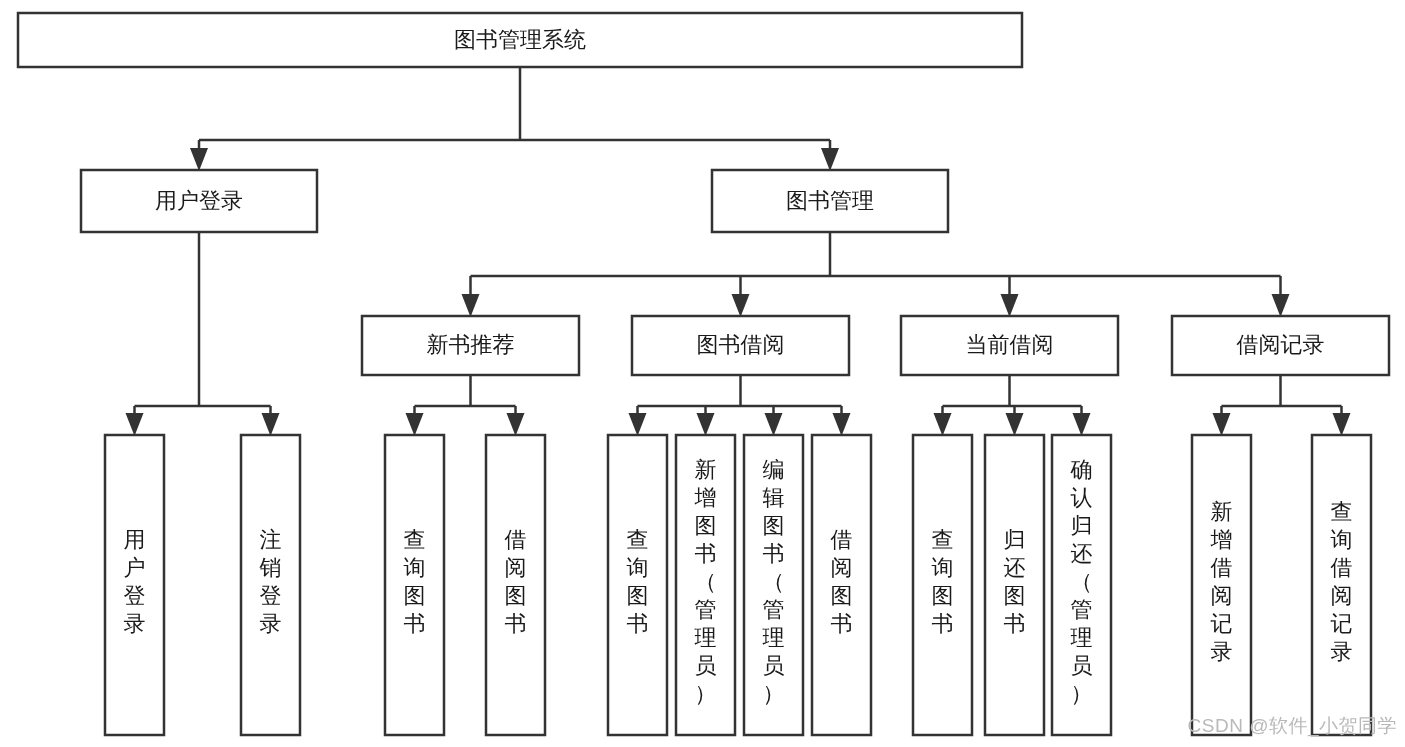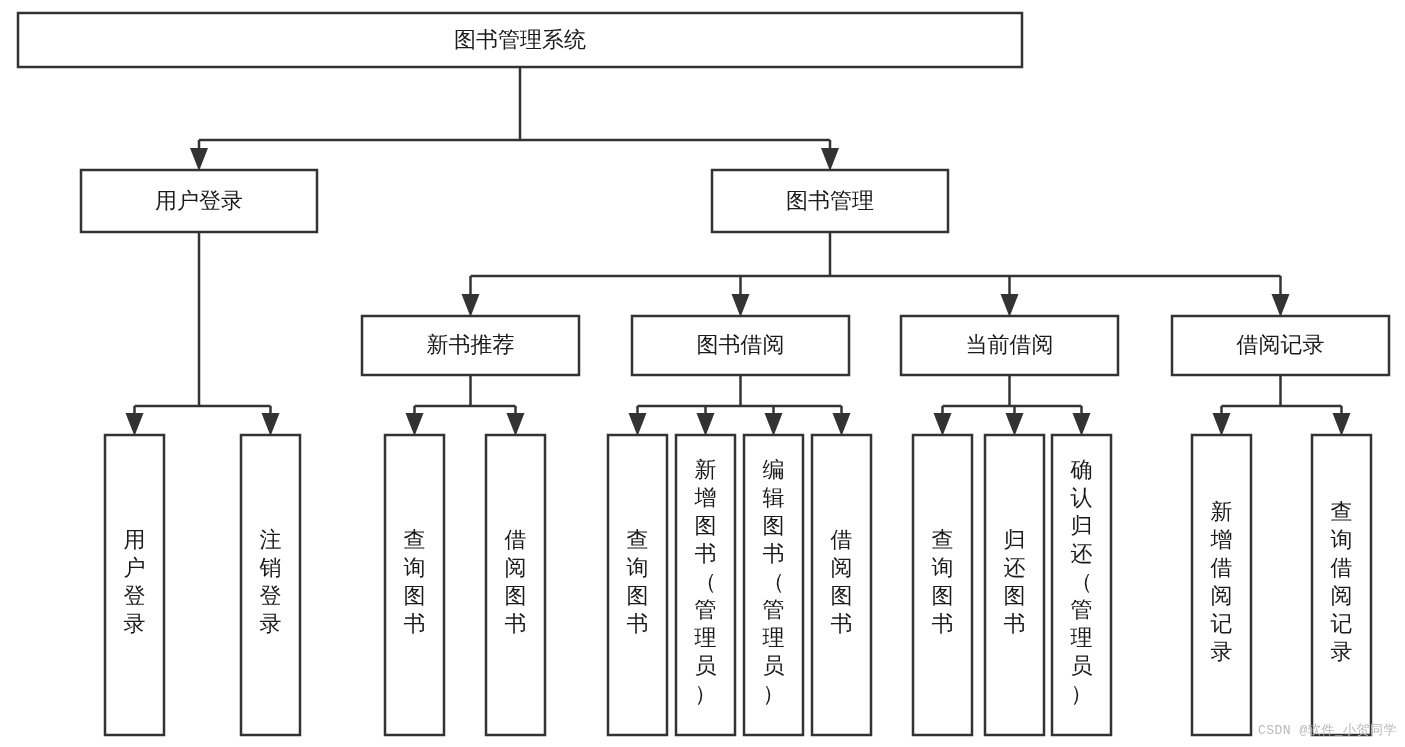--- a/index.html
+++ b/index.html
@@ -55,22 +55,22 @@
   .vlabel {
     font-family: "Liberation Sans", "DejaVu Sans", sans-serif;
     fill: #1a1a1a;
     font-size: 22px;
     text-anchor: middle;
   }
   .watermark {
     position: absolute;
     right: 8px;
     bottom: 4px;
-    font-family: Liberation Mono, monospace;
-    font-size: 13px;
+    font-family: Liberation Sans, sans-serif;
+    font-size: 19px;
     color: #b9b9b9;
     white-space: nowrap;
     letter-spacing: 0.5px;
     pointer-events: none;
   }
 </style>
 </head>
 <body>
 
 <div id="diagram-root">

